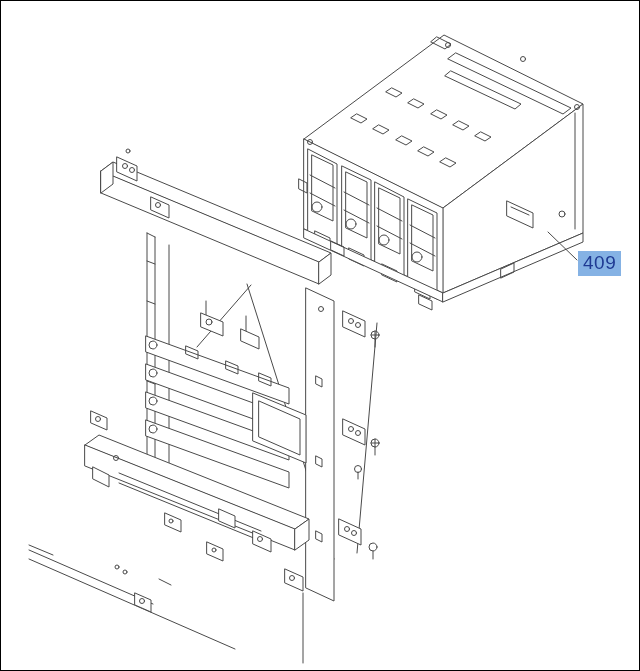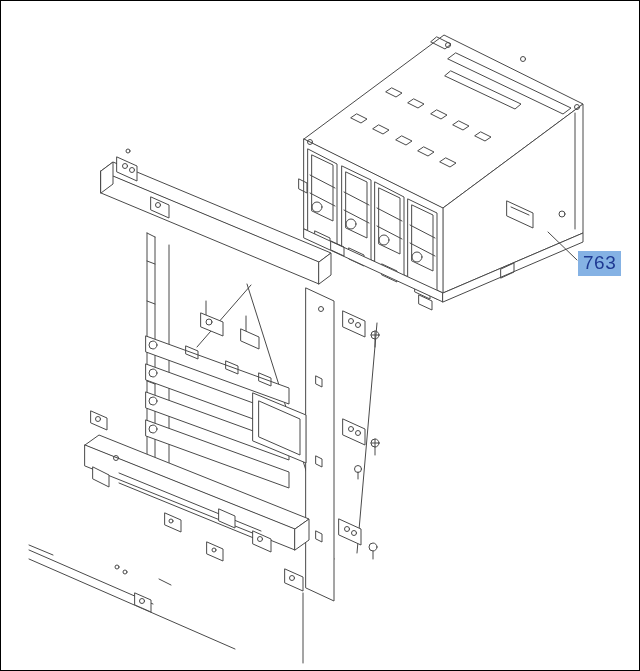--- a/index.html
+++ b/index.html
@@ -256,16 +256,16 @@
         <path d="M418,294 l13,6 l0,9 l-13,-6 z"></path>
         <path d="M500,268 l13,-6 l0,9 l-13,6 z"></path>
         <path d="M298,178 l8,4 l0,10 l-8,-4 z"></path>
       </g>
     </g>
 
     <path d="M576,259 L547,231"></path>
   </svg>
 
   <div class="callout" style="background-color: rgb(133, 178, 228); color: rgb(31, 58, 147);">
-    <span>763</span>
+    <span>409</span>
   </div>
 
 </div>
 
 </body></html>

